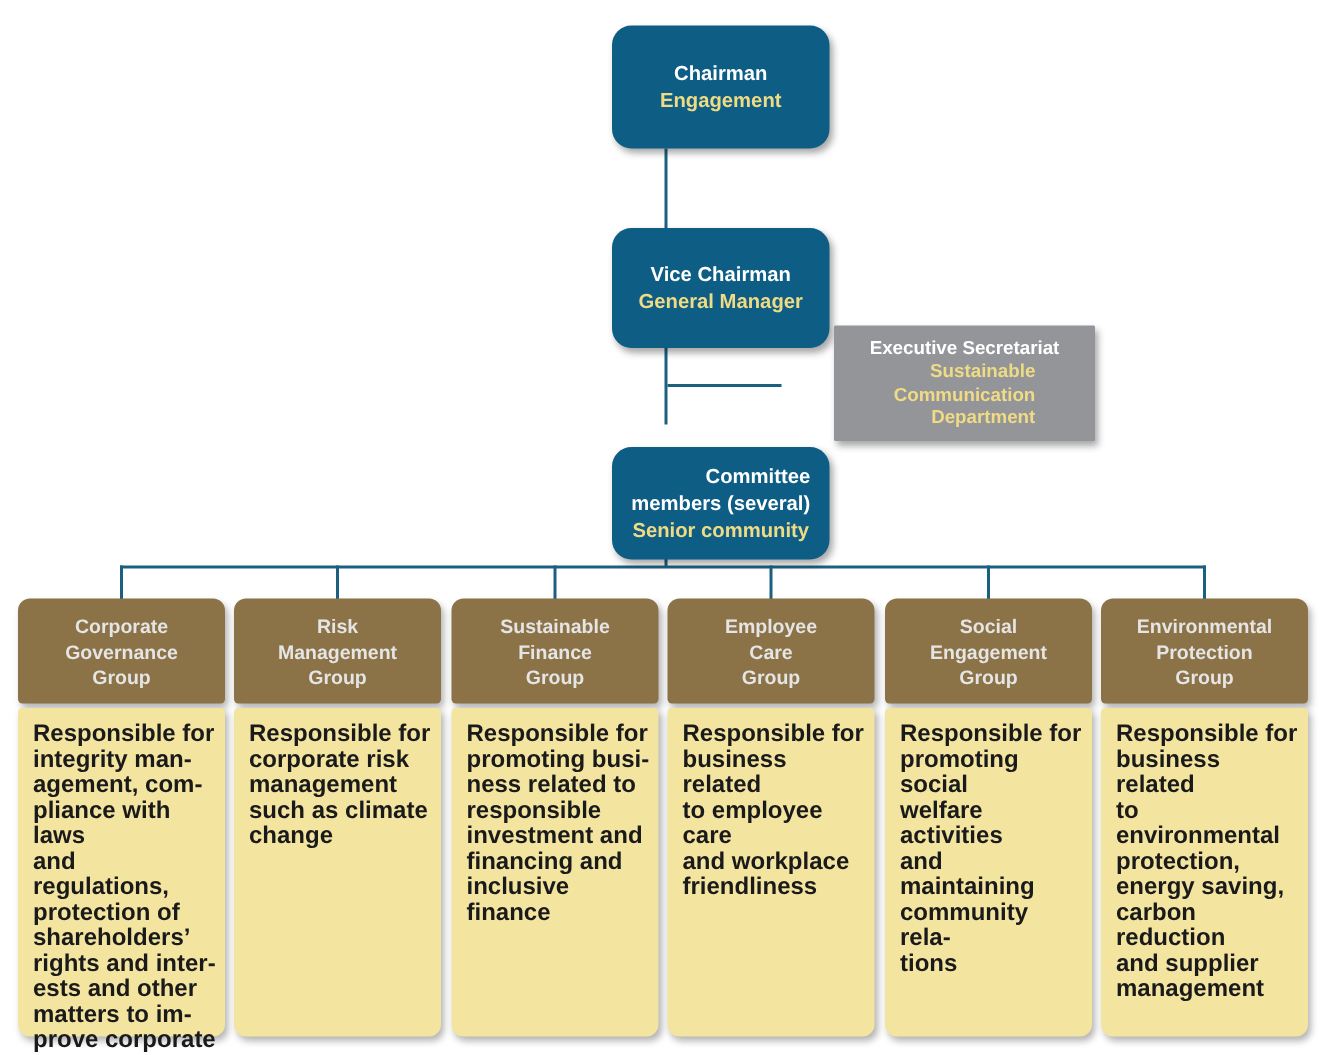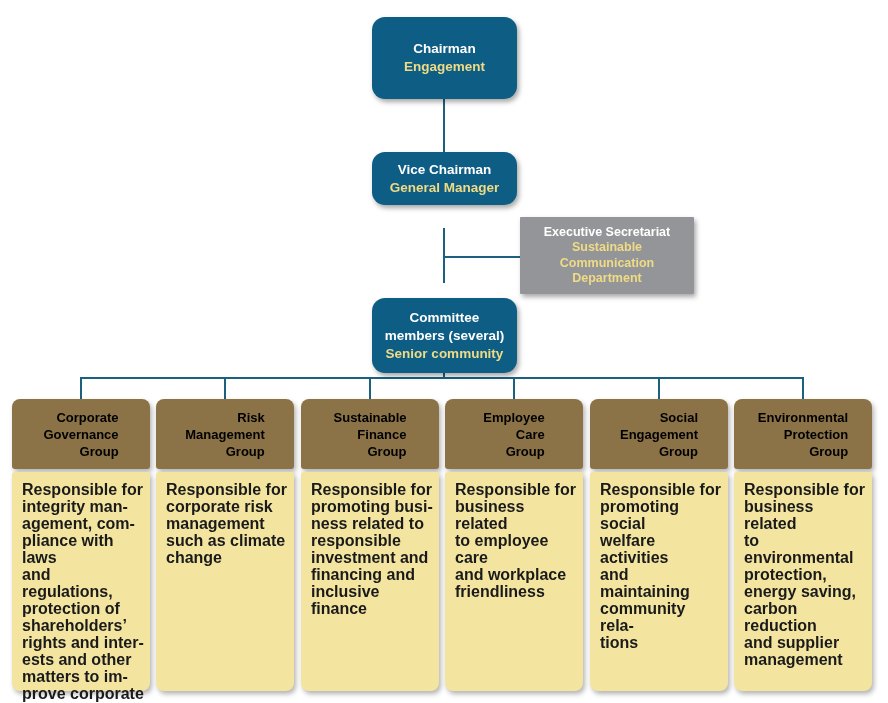--- a/index.html
+++ b/index.html
@@ -14,36 +14,36 @@
   .hsec{left:445px;top:256px;width:76px;height:2px;}
   .v3{left:443px;top:357px;width:2px;height:21px;}
   .spine{left:80px;top:377px;width:724px;height:2px;}
   .drop{top:377px;width:2px;height:23px;}
   .d0{left:80px;} .d1{left:224px;} .d2{left:369px;}
   .d3{left:513px;} .d4{left:658px;} .d5{left:802px;}
   
   .node{
     position:absolute;background:#0d5d85;border-radius:13px;
     display:flex;flex-direction:column;align-items:center;justify-content:center;
-    text-align:center;color:#ffffff;font-size:13.5px;line-height:18px;
-    box-shadow:2px 3px 5px rgba(0,0,0,0.35);white-space:pre-line;
+    text-align:right;color:#ffffff;font-size:13.5px;line-height:18px;
+    box-shadow:2px 3px 5px rgba(0,0,0,0.35);white-space:pre-line;margin-left:36px;
   }
   .node .sub{color:#f0db85;}
   .chairman{left:372px;top:17px;width:145px;height:82px;}
-  .vice{left:372px;top:152px;width:145px;height:53px;}
+  .vice{left:372px;top:152px;width:145px;height:80px;}
   .committee{left:372px;top:298px;width:145px;height:75px;}
   .secretariat{
     left:520px;top:217px;width:174px;height:77px;background:#939598;
     border-radius:1px;font-size:12.5px;line-height:15.5px;
   }
   
   .col-header{
     position:absolute;top:399px;width:138px;height:70px;background:#8b7347;
-    border-radius:8px 8px 3px 3px;color:#000000;
-    display:flex;align-items:center;justify-content:center;text-align:right;
+    border-radius:8px 8px 3px 3px;color:#e5e5e5;
+    display:flex;align-items:center;justify-content:center;text-align:center;
     font-size:13px;line-height:17px;white-space:pre-line;
     box-shadow:2px 3px 5px rgba(0,0,0,0.3);
   }
   .col-body{
     position:absolute;top:472px;width:138px;height:219px;background:#f3e5a0;
     border-radius:3px 3px 8px 8px;color:#1a1a1a;box-sizing:border-box;
     padding:9px 6px 0 10px;font-size:16px;line-height:17px;white-space:pre-line;
     box-shadow:2px 3px 5px rgba(0,0,0,0.3);
   }
   .c0{left:12px;} .c1{left:156px;} .c2{left:301px;}

